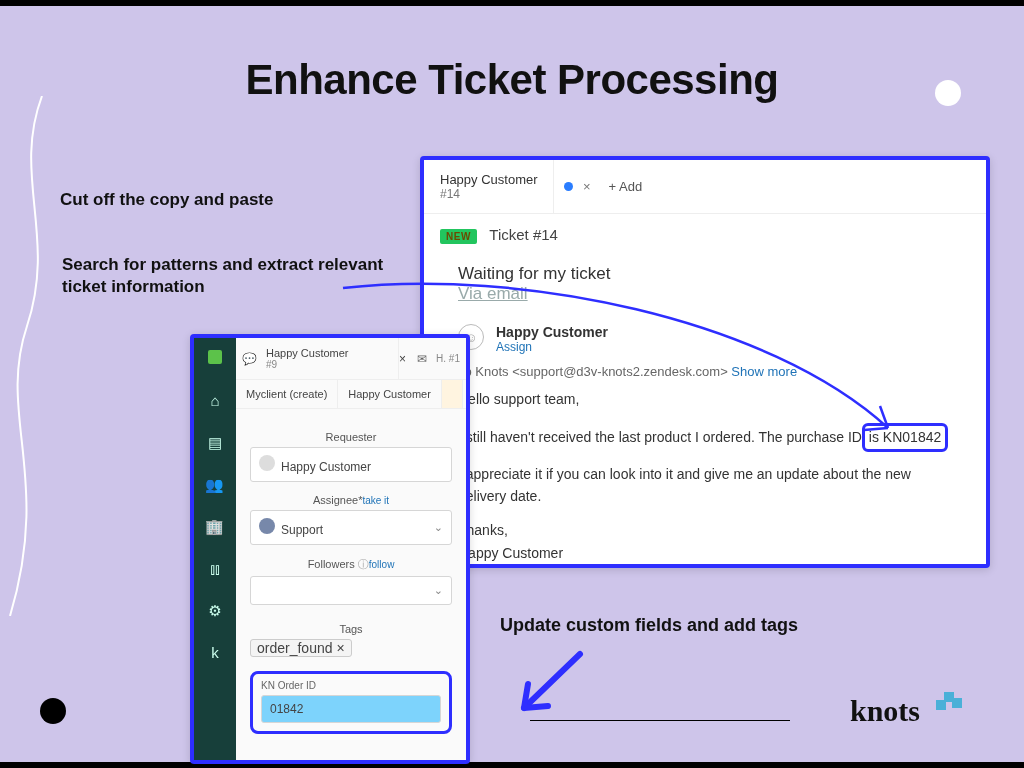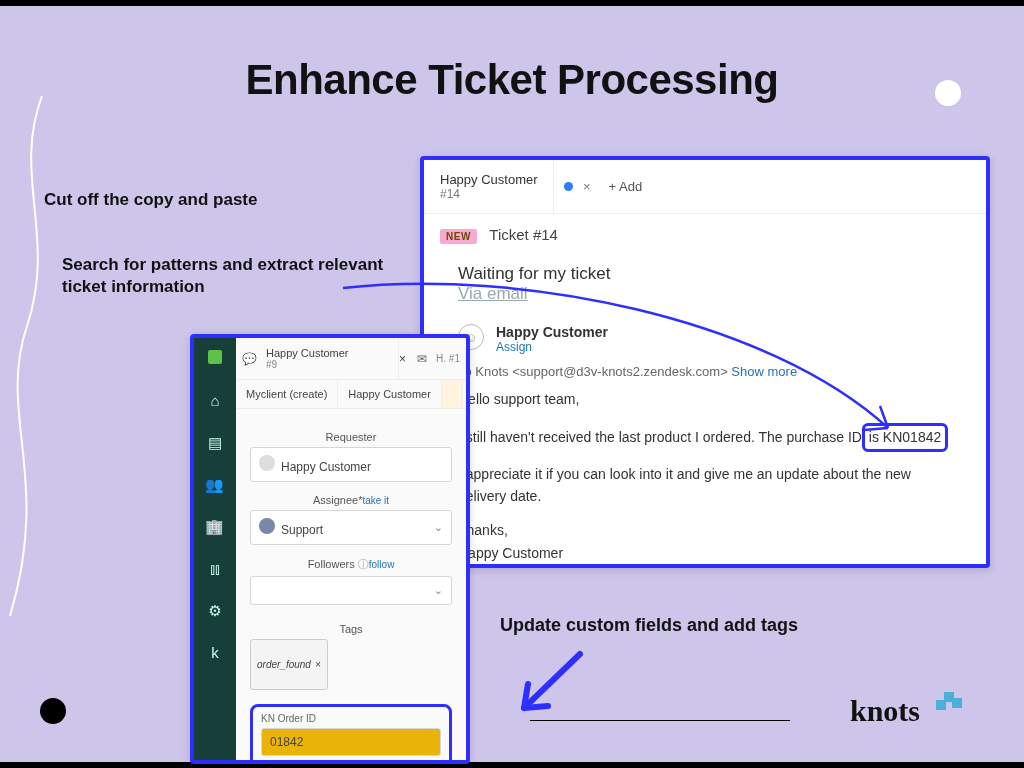--- a/index.html
+++ b/index.html
@@ -27,21 +27,21 @@
   }
   .bar-top { top:0; }
   .bar-bottom { bottom:0; }
 
   .title {
     position:absolute; top:56px; left:0; right:0;
     text-align:center;
     font-size:42px; font-weight:800; letter-spacing:-0.5px;
   }
 
-  .caption1 { position:absolute; left:44px; top:190px; font-weight:700; font-size:17px; }
+  .caption1 { position:absolute; left:60px; top:190px; font-weight:700; font-size:17px; }
   .caption2 { position:absolute; left:62px; top:254px; font-weight:700; font-size:17px; line-height:1.3; max-width:340px;}
   .caption3 { position:absolute; left:500px; top:615px; font-weight:700; font-size:18px; }
 
   
   .dot-white { position:absolute; left:935px; top:80px; width:26px; height:26px; border-radius:50%; background:#fff; }
   .dot-black { position:absolute; left:40px; top:698px; width:26px; height:26px; border-radius:50%; background:#000; }
   .squiggle {
     position:absolute; left:2px; top:96px; width:60px; height:520px;
     pointer-events:none;
   }
@@ -75,21 +75,21 @@
     height:100%; padding:0 14px 0 6px; border-right:1px solid #eee;
     min-width:120px;
   }
   .p1-tab .line1{font-weight:500;}
   .p1-tab .line2{color:#777; font-size:12px;}
   .tab-indicator{width:9px;height:9px;border-radius:50%;background:#2a7dff;display:inline-block;margin:0 10px;}
   .tab-close{color:#777;cursor:pointer;}
   .tab-add{margin-left:18px;color:#555;font-size:13px;}
   .p1-badge-row{padding:12px 16px 6px;}
   .badge-new{
-    background:#f9a8d4; color:#6b4a00; font-size:10px; font-weight:700;
+    background:#22c55e; color:#6b4a00; font-size:10px; font-weight:700;
     padding:2px 6px; border-radius:2px; letter-spacing:.5px;
   }
   .ticket-num{margin-left:8px; font-size:15px; color:#444;}
   .p1-body{padding:8px 24px 14px 34px; font-size:14px; color:#333;}
   .p1-subject{font-size:17px; color:#333; margin:6px 0 0;}
   .via{color:#9aa; text-decoration:underline; font-size:17px;}
   .msg-head{display:flex; align-items:flex-start; margin-top:20px;}
   .avatar{width:26px;height:26px;border-radius:50%;border:1px solid #bbb; display:flex;align-items:center;justify-content:center;color:#aaa;font-size:13px;margin-right:12px;}
   .sender{font-weight:600;}
   .assign{color:#1f73b7; font-size:12px;}
@@ -123,29 +123,29 @@
   .fld-label{font-size:11px;color:#555;margin:12px 0 4px;display:flex;justify-content:center;align-items:center;}
   .fld-label .act{color:#1f73b7;font-size:10px;}
   .fld-box{
     border:1px solid #d6d6d6;border-radius:3px;background:#fff;
     padding:7px 8px;font-size:12px;display:flex;align-items:center;justify-content:space-between;
   }
   .fld-box .av{width:16px;height:16px;border-radius:50%;background:#ddd;margin-right:6px;display:inline-block;}
   .chev{color:#888;font-size:11px;}
   .tags-row{display:flex;gap:4px;margin-top:4px;}
   .tag-pill{
-    border:1px solid #ccc;border-radius:3px;padding:19px 6px;font-size:10px;background:#f4f4f4;
-    display:inline-flex;align-items:center;gap:4px;font-style:italic;
+    border:1px solid #ccc;border-radius:3px;padding:0 6px;font-size:14px;background:#f4f4f4;
+    display:inline-flex;align-items:center;gap:4px;
   }
   .order-field{
     margin-top:14px;border:3px solid var(--blue);border-radius:8px;padding:6px 8px 8px;
   }
   .order-field .olabel{font-size:10px;color:#666;margin-bottom:4px;}
   .order-field .obox{
-    border:1px solid #d6d6d6;border-radius:3px;background:#eab308;padding:6px 8px;font-size:12px;
+    border:1px solid #d6d6d6;border-radius:3px;background:#7dd3fc;padding:6px 8px;font-size:12px;
   }
 
   
   .arrow1 {
     position:absolute; left:338px; top:278px; width:570px; height:180px; pointer-events:none;
   }
   .arrow2 {
     position:absolute; left:510px; top:646px; width:80px; height:80px; pointer-events:none;
   }
 </style>

